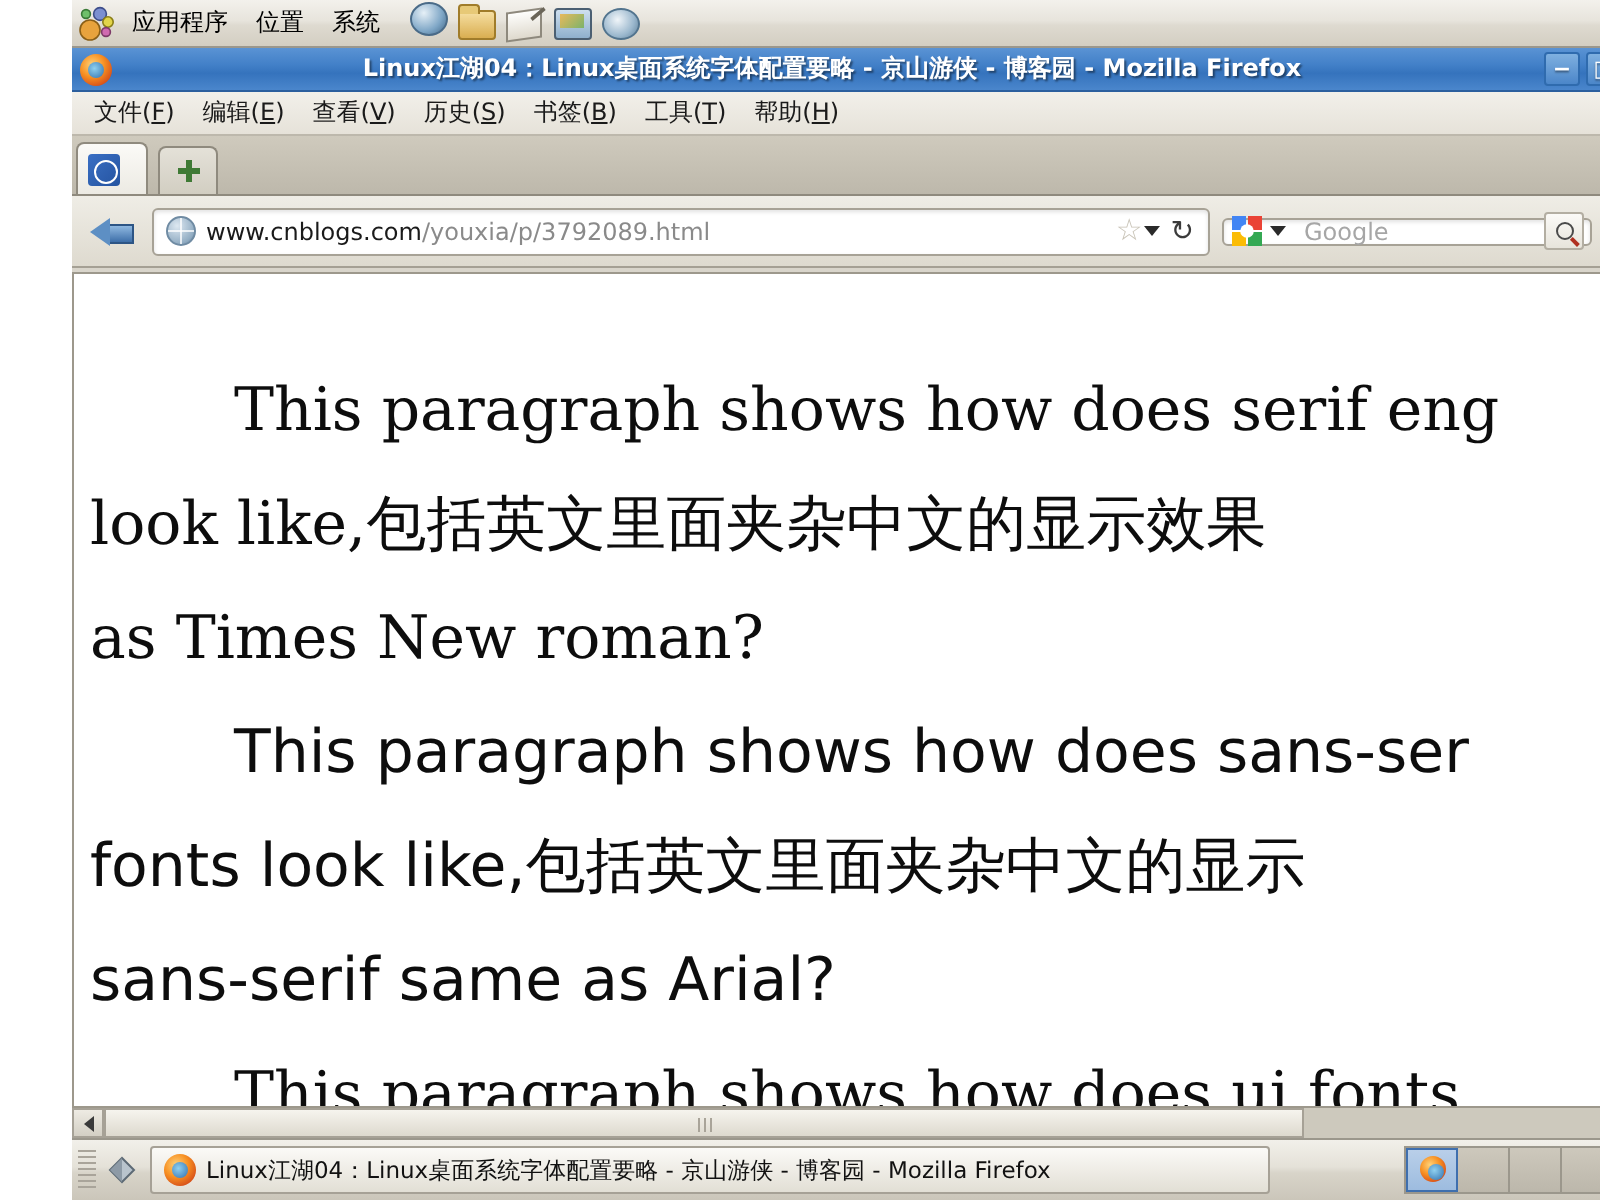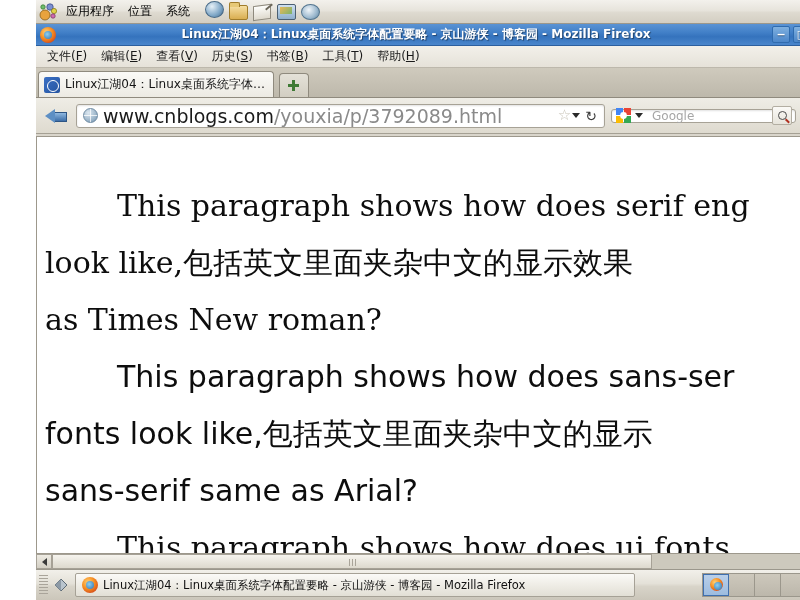--- a/index.html
+++ b/index.html
@@ -169,21 +169,21 @@
   }
   .globe-ico::before {
     content: ""; position: absolute; left: 6px; top: 0; width: 1px; height: 13px;
     background: rgba(255,255,255,0.75);
   }
   .globe-ico::after {
     content: ""; position: absolute; left: 0; top: 6px; width: 13px; height: 1px;
     background: rgba(255,255,255,0.75);
   }
   .url-text {
-    font-size: 19px; color: #8a8a8a;
+    font-size: 12px; color: #8a8a8a;
     white-space: nowrap; overflow: hidden;
     flex: 1;
   }
   .url-text b { color: #1a1a1a; font-weight: normal; }
   .star {
     color: #c9c4b8; font-size: 15px; margin: 0 1px 0 4px; line-height: 1;
   }
   .caret { width: 0; height: 0; border-left: 4px solid transparent; border-right: 4px solid transparent; border-top: 5px solid #2a2a2a; margin-right: 5px; }
   .reload { font-size: 14px; color: #3b3b3b; margin-right: 3px; line-height: 1; }
 
@@ -519,21 +519,20 @@
       <div class="menu-item"><span>查看</span>(<u>V</u>)</div>
       <div class="menu-item"><span>历史</span>(<u>S</u>)</div>
       <div class="menu-item"><span>书签</span>(<u>B</u>)</div>
       <div class="menu-item"><span>工具</span>(<u>T</u>)</div>
       <div class="menu-item"><span>帮助</span>(<u>H</u>)</div>
     </div>
 
     <div class="tabbar">
       <div class="tab">
         <div class="tab-favicon"></div>
-        <div class="tab-label">Linux江湖04：Linux桌面系统字体…</div>
       </div>
       <div class="newtab">
         <div class="plus"></div>
       </div>
     </div>
 
     <div class="navbar">
       <div class="backbtn">
         <div class="back-arrow" style="margin:4px 0 0 3px"></div>
       </div>

